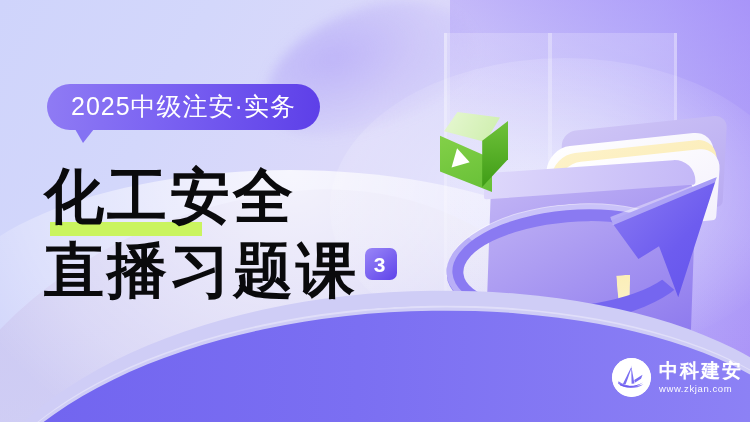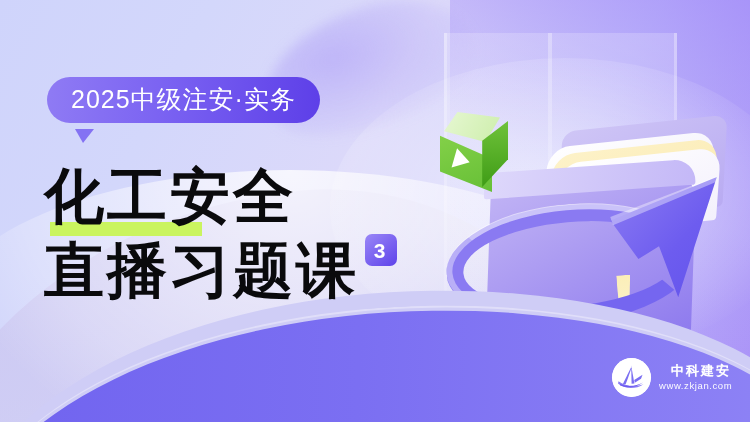--- a/index.html
+++ b/index.html
@@ -166,21 +166,21 @@
     position:absolute;left:14px;top:38px;
     width:0;height:0;
     border-left:16px solid #ffffff;
     border-top:10px solid transparent;
     border-bottom:10px solid transparent;
     transform:rotate(16deg);
   }
 
   
   .badge-pill{
-    position:absolute;left:47px;top:77px;
+    position:absolute;left:47px;top:84px;
     padding:9px 24px 10px 24px;
     background:linear-gradient(95deg,#8f7bf4 0%,#7b63f2 42%,#5d3fe8 100%);
     border-radius:26px;
     color:#fff;font-size:25px;letter-spacing:1px;
     white-space:nowrap;line-height:1.08;text-align:center;
   }
   .badge-tail{
     position:absolute;left:75px;top:129px;
     width:0;height:0;
     border-left:8px solid transparent;
@@ -200,21 +200,21 @@
     white-space:nowrap;
   }
   .t-line span.txt{position:relative;z-index:2;font-family:Liberation Serif, serif;}
   .hl-green{
     position:absolute;
     left:6px;top:62px;
     width:152px;height:14px;
     background:#caf45f;
     z-index:1;
   }
-  .line2{display:flex;align-items:flex-start;}
+  .line2{display:flex;align-items:center;}
   .num-badge{
     display:inline-flex;align-items:center;justify-content:center;
     width:32px;height:32px;margin-left:6px;margin-bottom:14px;
     background:linear-gradient(140deg,#9a87f7,#5e43ea);
     border-radius:7px;
     color:#fff;font-family:"Liberation Sans",sans-serif;
     font-size:21px;font-weight:700;line-height:1;
     position:relative;z-index:3;
   }
 
@@ -222,23 +222,22 @@
   .logo{position:absolute;left:612px;top:358px;display:flex;align-items:center;}
   .logo-mark{
     width:39px;height:39px;border-radius:50%;
     background:rgba(255,255,255,.96);
     position:relative;flex:0 0 auto;
     overflow:hidden;
   }
   .logo-mark svg{position:absolute;left:0;top:0;}
   .logo-txt{margin-left:8px;color:#fff;}
   .logo-name{
-    font-size:13px;font-weight:700;letter-spacing:2px;line-height:1.05;
+    font-size:19px;font-weight:700;letter-spacing:2px;line-height:1.05;
     text-shadow:0 0 1px rgba(255,255,255,.4);
-    margin-left:12px;
   }
   .logo-url{font-size:9.5px;letter-spacing:.6px;margin-top:3px;opacity:.97;}
 </style>
 </head>
 <body>
 
 <div class="banner">
 
   <div class="bg-right-fade"></div>
   <div class="mauve-band"></div>

